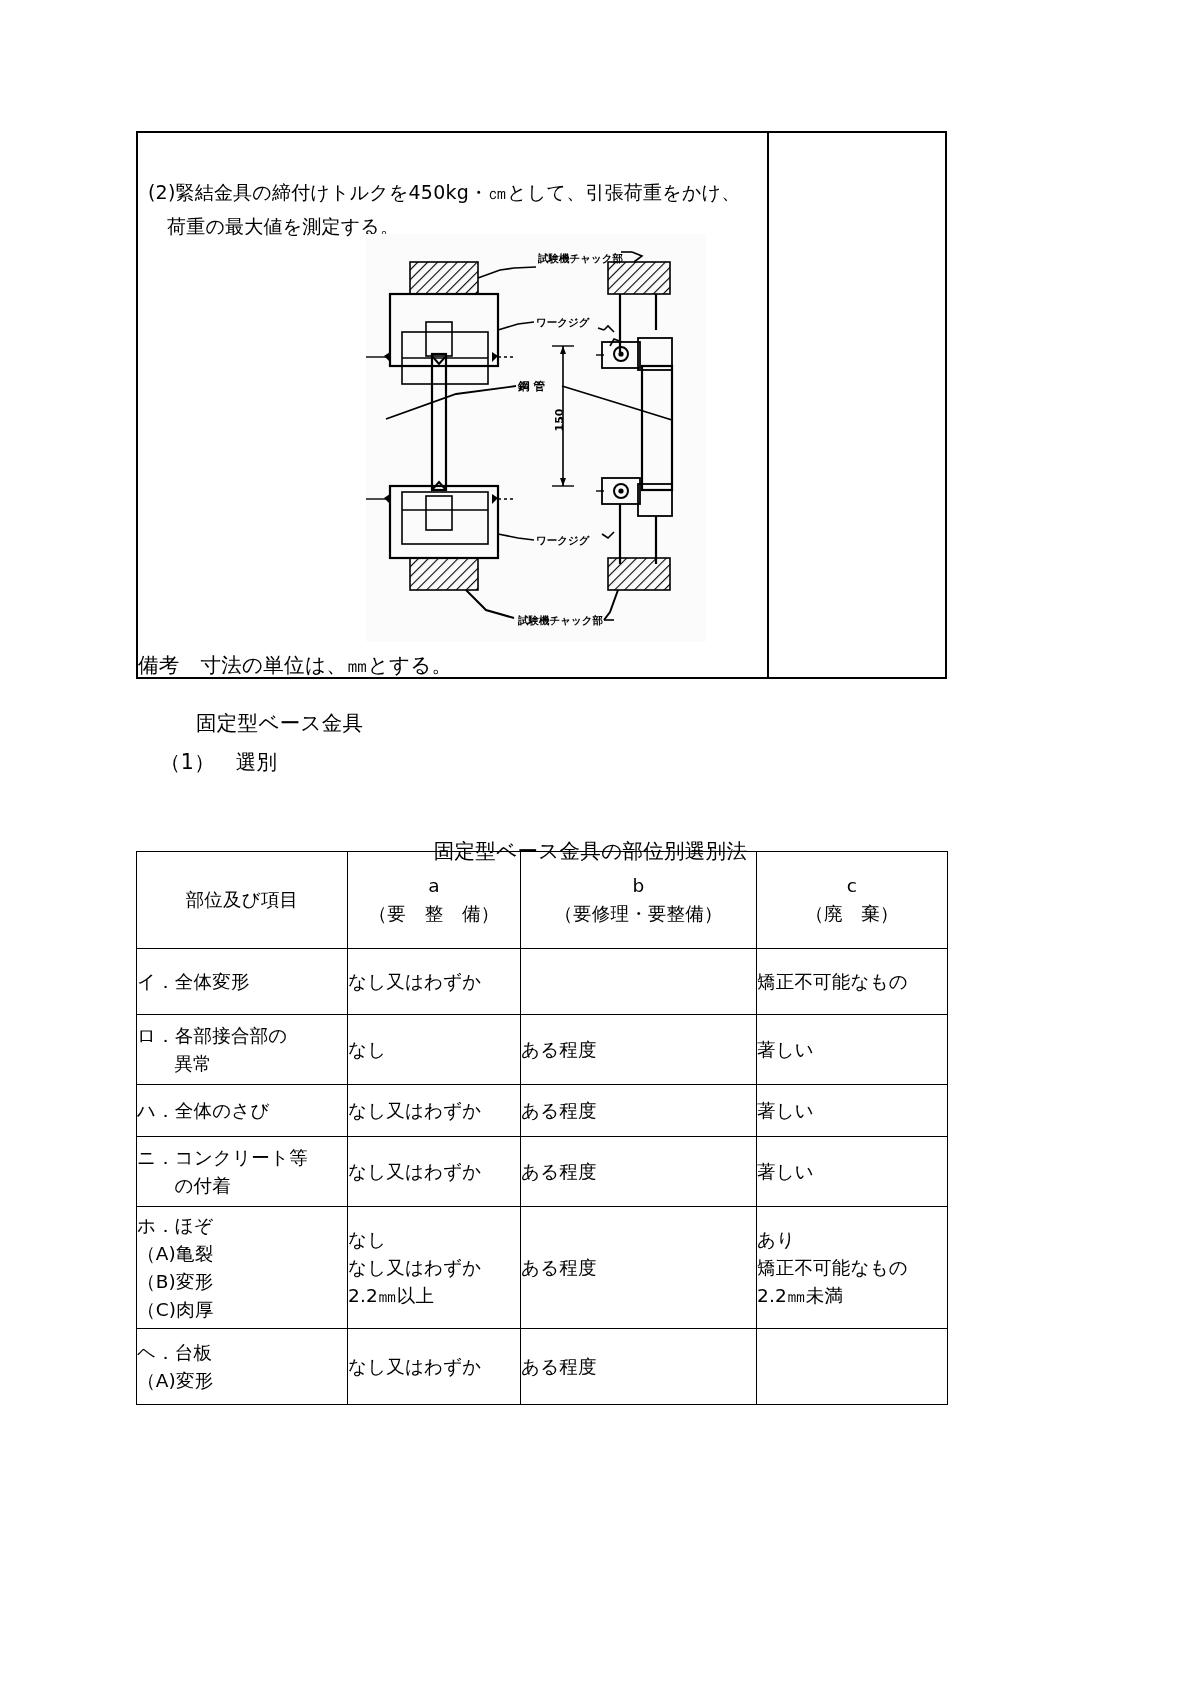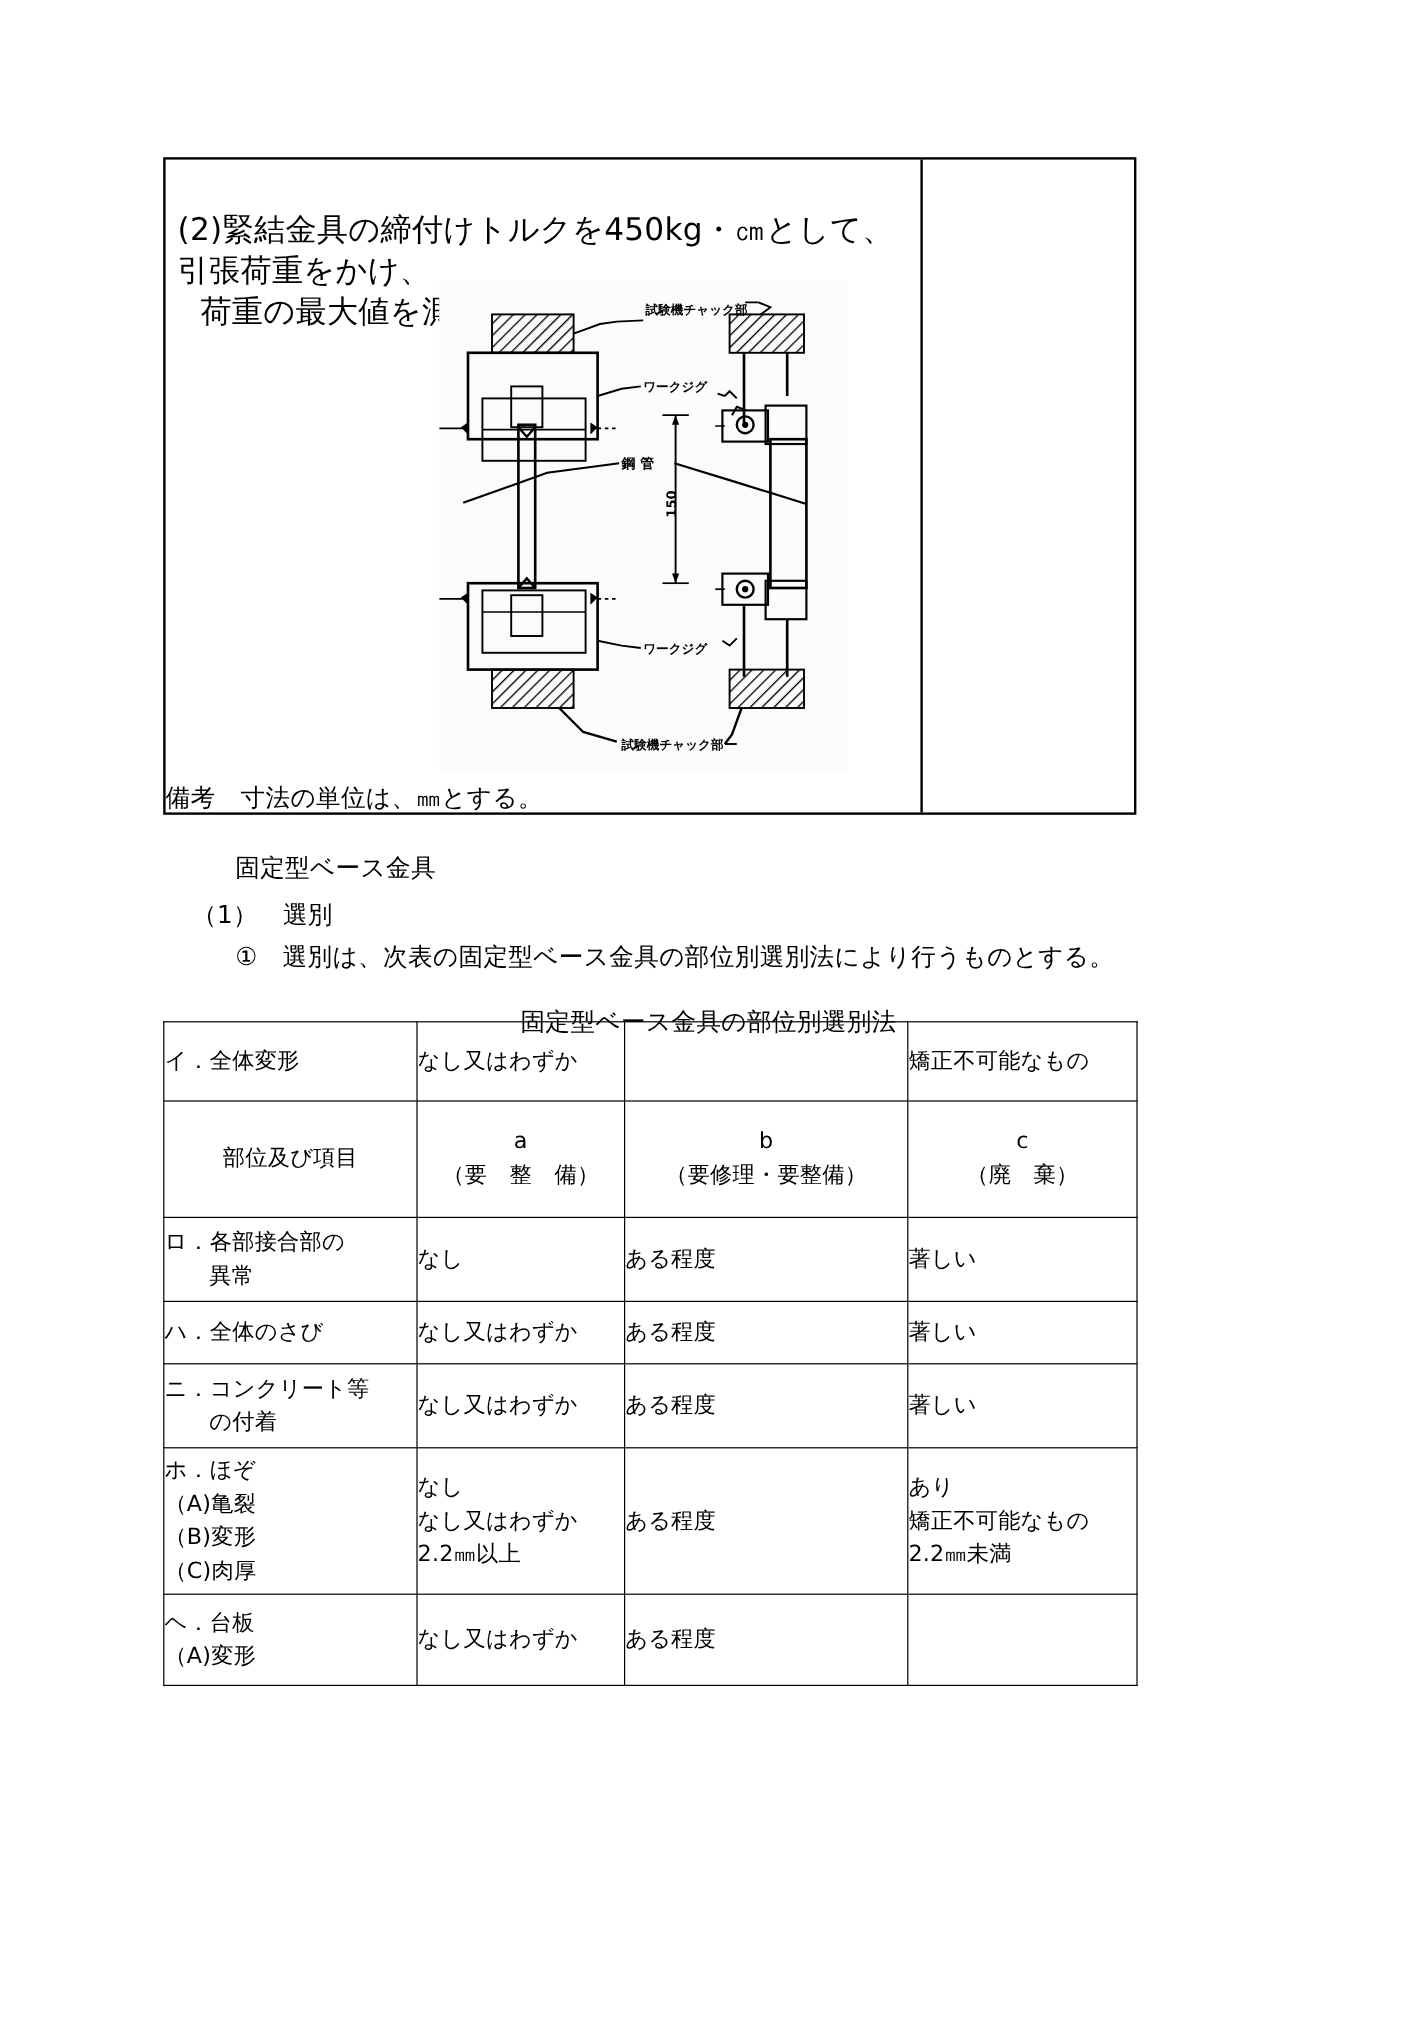--- a/index.html
+++ b/index.html
@@ -38,21 +38,21 @@
     top: 0;
     width: 0;
     height: 100%;
     border-left: 2px solid #000;
   }
   .instr-text {
     position: absolute;
     left: 10px;
     top: 8px;
     width: 600px;
-    font-size: 26px;
+    font-size: 19px;
     line-height: 34px;
     letter-spacing: 0.2px;
     white-space: pre-line;
     font-family: "DejaVu Sans", "Liberation Sans", sans-serif;
   }
   .instr-text .l2 {
     display: block;
     text-indent: 19px;
   }
 
@@ -240,56 +240,55 @@
         <line x1="238" y1="386" x2="248" y2="386" stroke="#000" stroke-width="1.6"></line>
         <text x="152" y="390" font-family="'DejaVu Sans','Liberation Sans',sans-serif" font-size="10.5" font-weight="bold" fill="#000">試験機チャック部</text>
       </svg>
     </div>
 
     <div class="note-line">備考　寸法の単位は、㎜とする。</div>
   </div>
 
   <div class="body-line bl-heading">固定型ベース金具</div>
   <div class="body-line bl-item1">（1）　選別</div>
-  <div class="body-line bl-sub1">①　選別は、次表の固定型ベース金具の部位別選別法により行うものとする。</div>
   <div class="body-line tbl-title">固定型ベース金具の部位別選別法</div>
 
   <table class="sel-table">
     <colgroup>
       <col class="c0">
         <col class="c1">
         <col class="c2">
         <col class="c3">
     </colgroup>
     <tbody>
-      <tr style="height:66px;">
-        <td class="cell-pad multi">イ．全体変形</td>
-        <td class="cell-pad multi">なし又はわずか</td>
-        <td class="cell-pad multi"></td>
-        <td class="cell-pad multi">矯正不可能なもの</td>
-      </tr>
-
       <tr>
         <td class="hdr-cell">
           <span>部位及び項目</span>
         </td>
         <td class="hdr-cell">
           <span>a</span>
           <span class="hdr-sub wsp">（要　整　備）</span>
         </td>
         <td class="hdr-cell">
           <span>b</span>
           <span class="hdr-sub wsp">（要修理・要整備）</span>
         </td>
         <td class="hdr-cell">
           <span>c</span>
           <span class="hdr-sub wsp">（廃　棄）</span>
         </td>
       </tr>
 
+      <tr style="height:66px;">
+        <td class="cell-pad multi">イ．全体変形</td>
+        <td class="cell-pad multi">なし又はわずか</td>
+        <td class="cell-pad multi"></td>
+        <td class="cell-pad multi">矯正不可能なもの</td>
+      </tr>
+
       <tr style="height:70px;">
         <td class="cell-pad multi">ロ．各部接合部の
 　　異常</td>
         <td class="cell-pad multi">なし</td>
         <td class="cell-pad multi">ある程度</td>
         <td class="cell-pad multi">著しい</td>
       </tr>
 
       <tr style="height:52px;">
         <td class="cell-pad multi">ハ．全体のさび</td>

